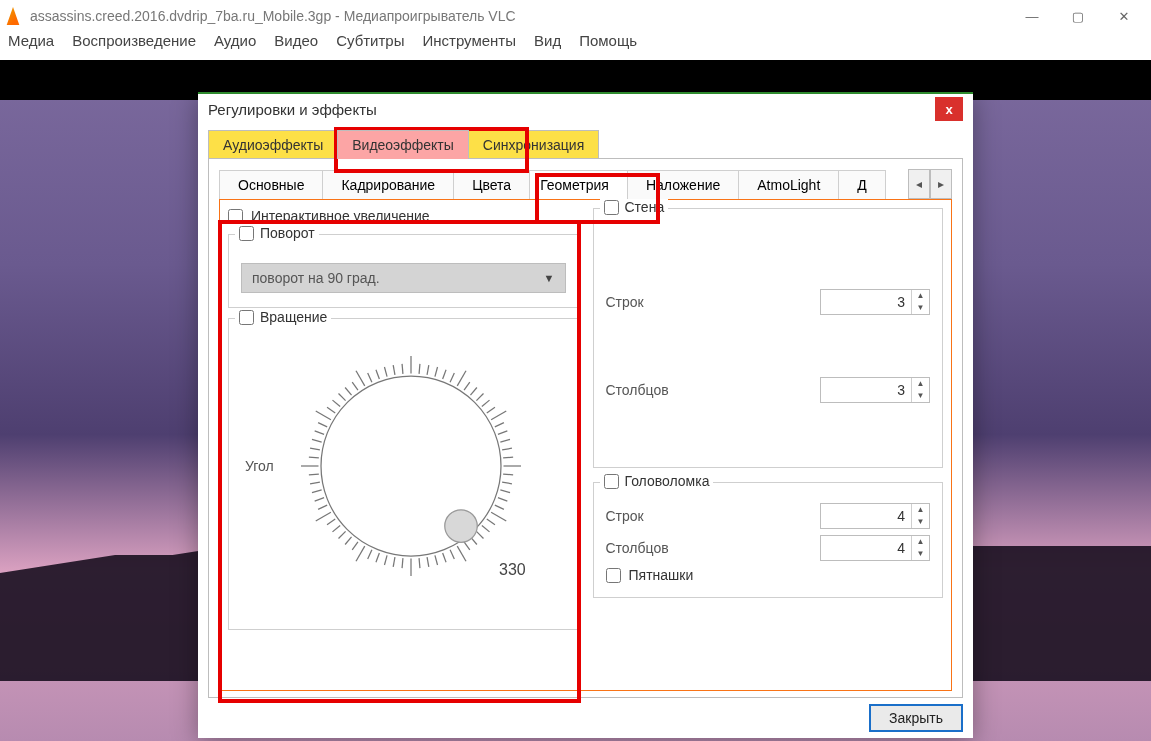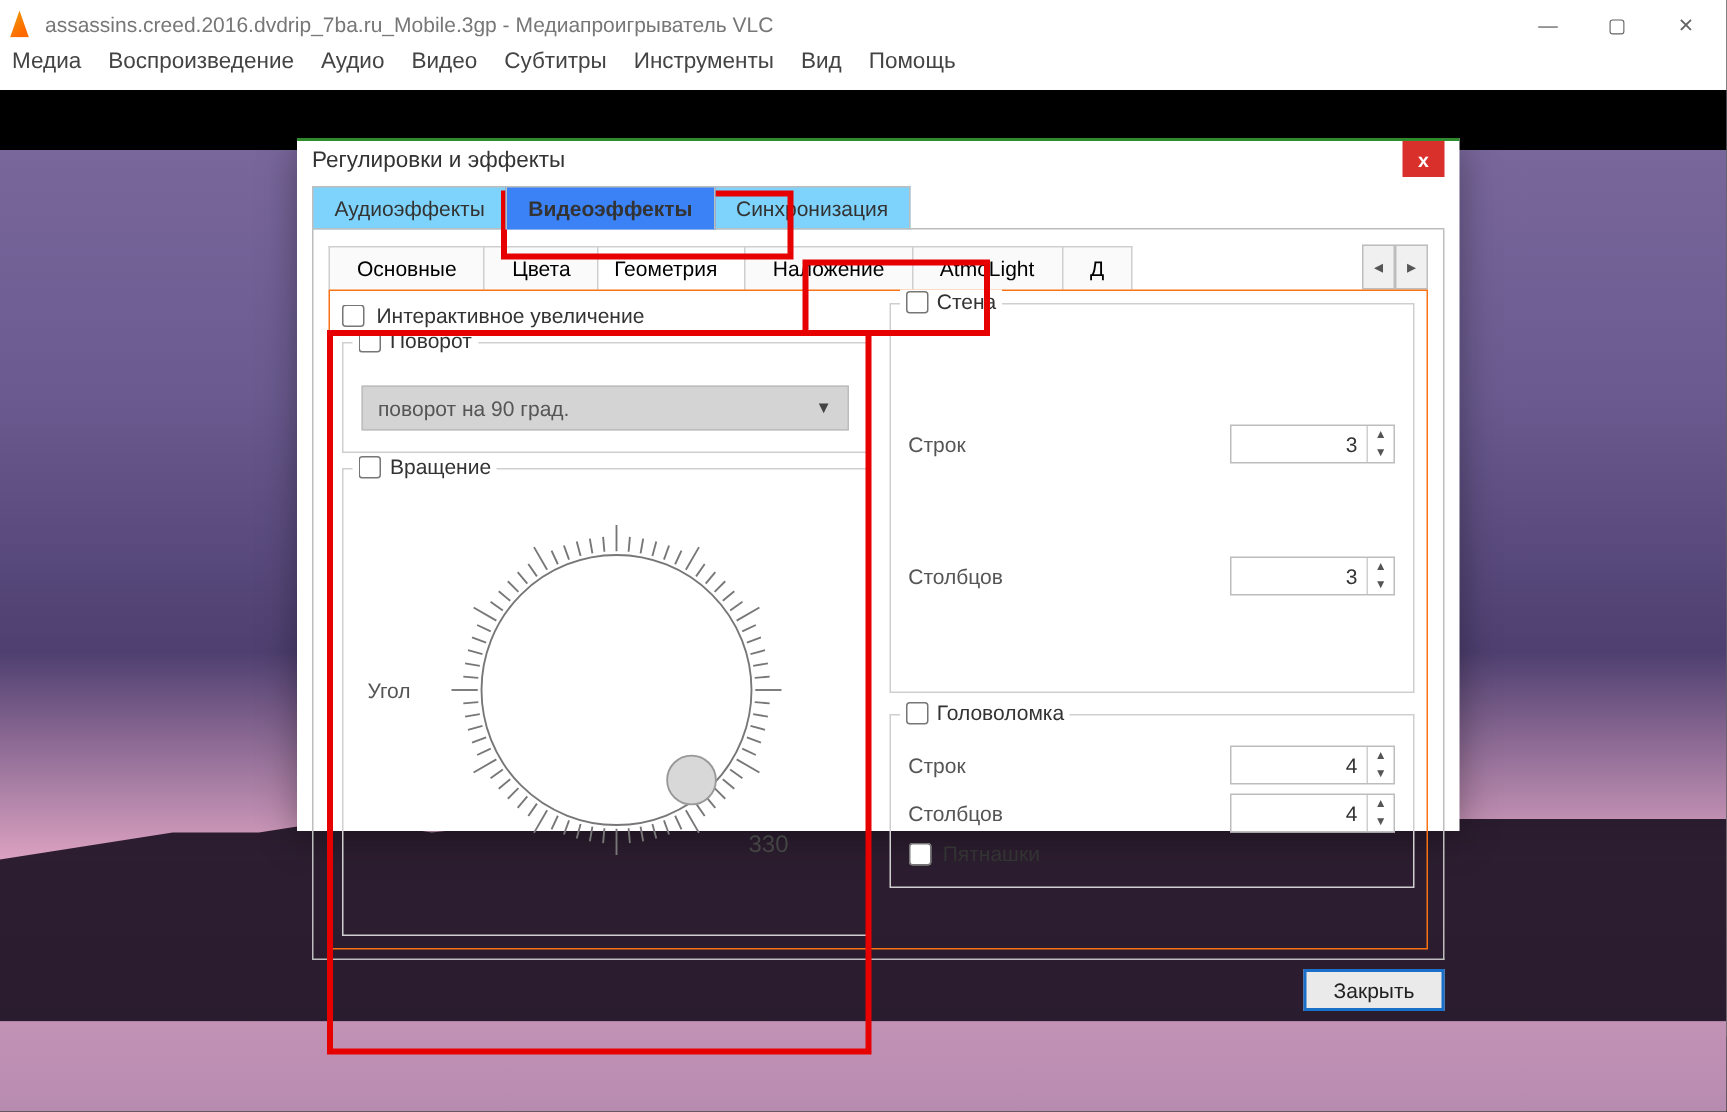--- a/index.html
+++ b/index.html
@@ -13,26 +13,26 @@
 .win-ctl { width: 46px; height: 32px; display: flex; align-items: center; justify-content: center; color: #666; font-size: 13px; }
 .menu-bar { height: 28px; display: flex; padding: 0 8px; gap: 18px; color: #444; font-size: 15px; }
 .menu-item { cursor: default; }
 .video-area { flex: 1; background: #000; position: relative; }
 .video-frame { position: absolute; top: 0; left: 0; right: 0; bottom: 0; background: linear-gradient(180deg, #7c6a9e 0%, #6a5a8f 30%, #4e3f70 55%, #d9a0c0 75%, #b78bb0 100%); }
 .silhouette { position: absolute; bottom: 60px; left: 0; right: 0; height: 180px; background: #1a1020; clip-path: polygon(0 40%, 5% 35%, 10% 30%, 15% 30%, 20% 25%, 25% 30%, 28% 28%, 29% 0%, 33% 0%, 34% 25%, 100% 25%, 100% 100%, 0 100%); opacity:.9;}
 .video-area::after { content:""; position:absolute; left:0; right:0; top:0; height:40px; background:#000;}
 .video-area::before { content:""; position:absolute; left:0; right:0; bottom:0; height:50px; background:#000;}
 
 
-.dialog { position: absolute; top: 92px; left: 198px; width: 775px; height: 462px; background: #fff; box-shadow: 0 4px 24px rgba(0,0,0,.35); display: flex; flex-direction: column; border-top: 2px solid #2e8b2e; }
+.dialog { position: absolute; top: 92px; left: 198px; width: 775px; height: 646px; background: #fff; box-shadow: 0 4px 24px rgba(0,0,0,.35); display: flex; flex-direction: column; border-top: 2px solid #2e8b2e; }
 .dlg-title { height: 30px; display: flex; align-items: center; padding: 0 10px; font-size: 15px; color: #333; }
 .dlg-close { margin-left: auto; width: 28px; height: 24px; background: #d9302c; color: #fff; display: flex; align-items: center; justify-content: center; font-size: 13px; font-weight: bold; cursor: pointer; }
 .main-tabs { display: flex; margin: 6px 10px 0 10px; position: relative; }
-.mtab { border: 1px solid #bdbdbd; border-bottom: none; padding: 6px 14px; font-size: 14px; color: #333; background: #7dd3fc; margin-right: -1px; cursor: default; }
-.mtab.active { background: #3b82f6; position: relative; z-index: 2; font-weight: bold; }
+.mtab { border: 1px solid #bdbdbd; border-bottom: none; padding: 6px 14px; font-size: 14px; color: #333; background: #fde047; margin-right: -1px; cursor: default; }
+.mtab.active { background: #fca5a5; position: relative; z-index: 2; }
 .mtab-strip { position: absolute; bottom: 0; left: 0; right: 0; height: 1px; background: #bdbdbd; }
 .inner-panel { border: 1px solid #bdbdbd; border-top: none; margin: 0 10px; padding: 10px 10px 6px 10px; flex: 1; display: flex; flex-direction: column; }
 
 .sub-tabs-wrap { display: flex; align-items: center; }
 .sub-tabs { display: flex; flex: 1; }
 .stab { border: 1px solid #cfcfcf; border-bottom: none; padding: 6px 18px; font-size: 14px; color: #000000; background: #fafafa; margin-right: -1px; cursor: default; white-space: nowrap; }
 .stab.active { background: #fff; padding-left: 10px; }
 .scroll-btn { width: 22px; height: 30px; border: 1px solid #bdbdbd; display: flex; align-items: center; justify-content: center; font-size: 12px; color: #555; background: #f0f0f0; cursor: default; }
 .sub-body { border: 1px solid #f97316; padding: 8px; flex: 1; display: flex; gap: 14px; }
 .left-col { flex: 1; display: flex; flex-direction: column; gap: 10px; }
@@ -110,20 +110,21 @@
     <div class="mtab">Аудиоэффекты</div>
     <div class="mtab active">Видеоэффекты</div>
     <div class="mtab">Синхронизация</div>
     <div class="mtab-strip"></div>
   </div>
 
   <div class="inner-panel">
     <div class="sub-tabs-wrap">
       <div class="sub-tabs">
         <div class="stab">Основные</div>
+        <div class="stab">Кадрирование</div>
         <div class="stab">Цвета</div>
         <div class="stab active">Геометрия</div>
         <div class="stab">Наложение</div>
         <div class="stab">AtmoLight</div>
         <div class="stab">Д</div>
       </div>
       <div class="scroll-btn">◂</div>
       <div class="scroll-btn">▸</div>
     </div>
 

